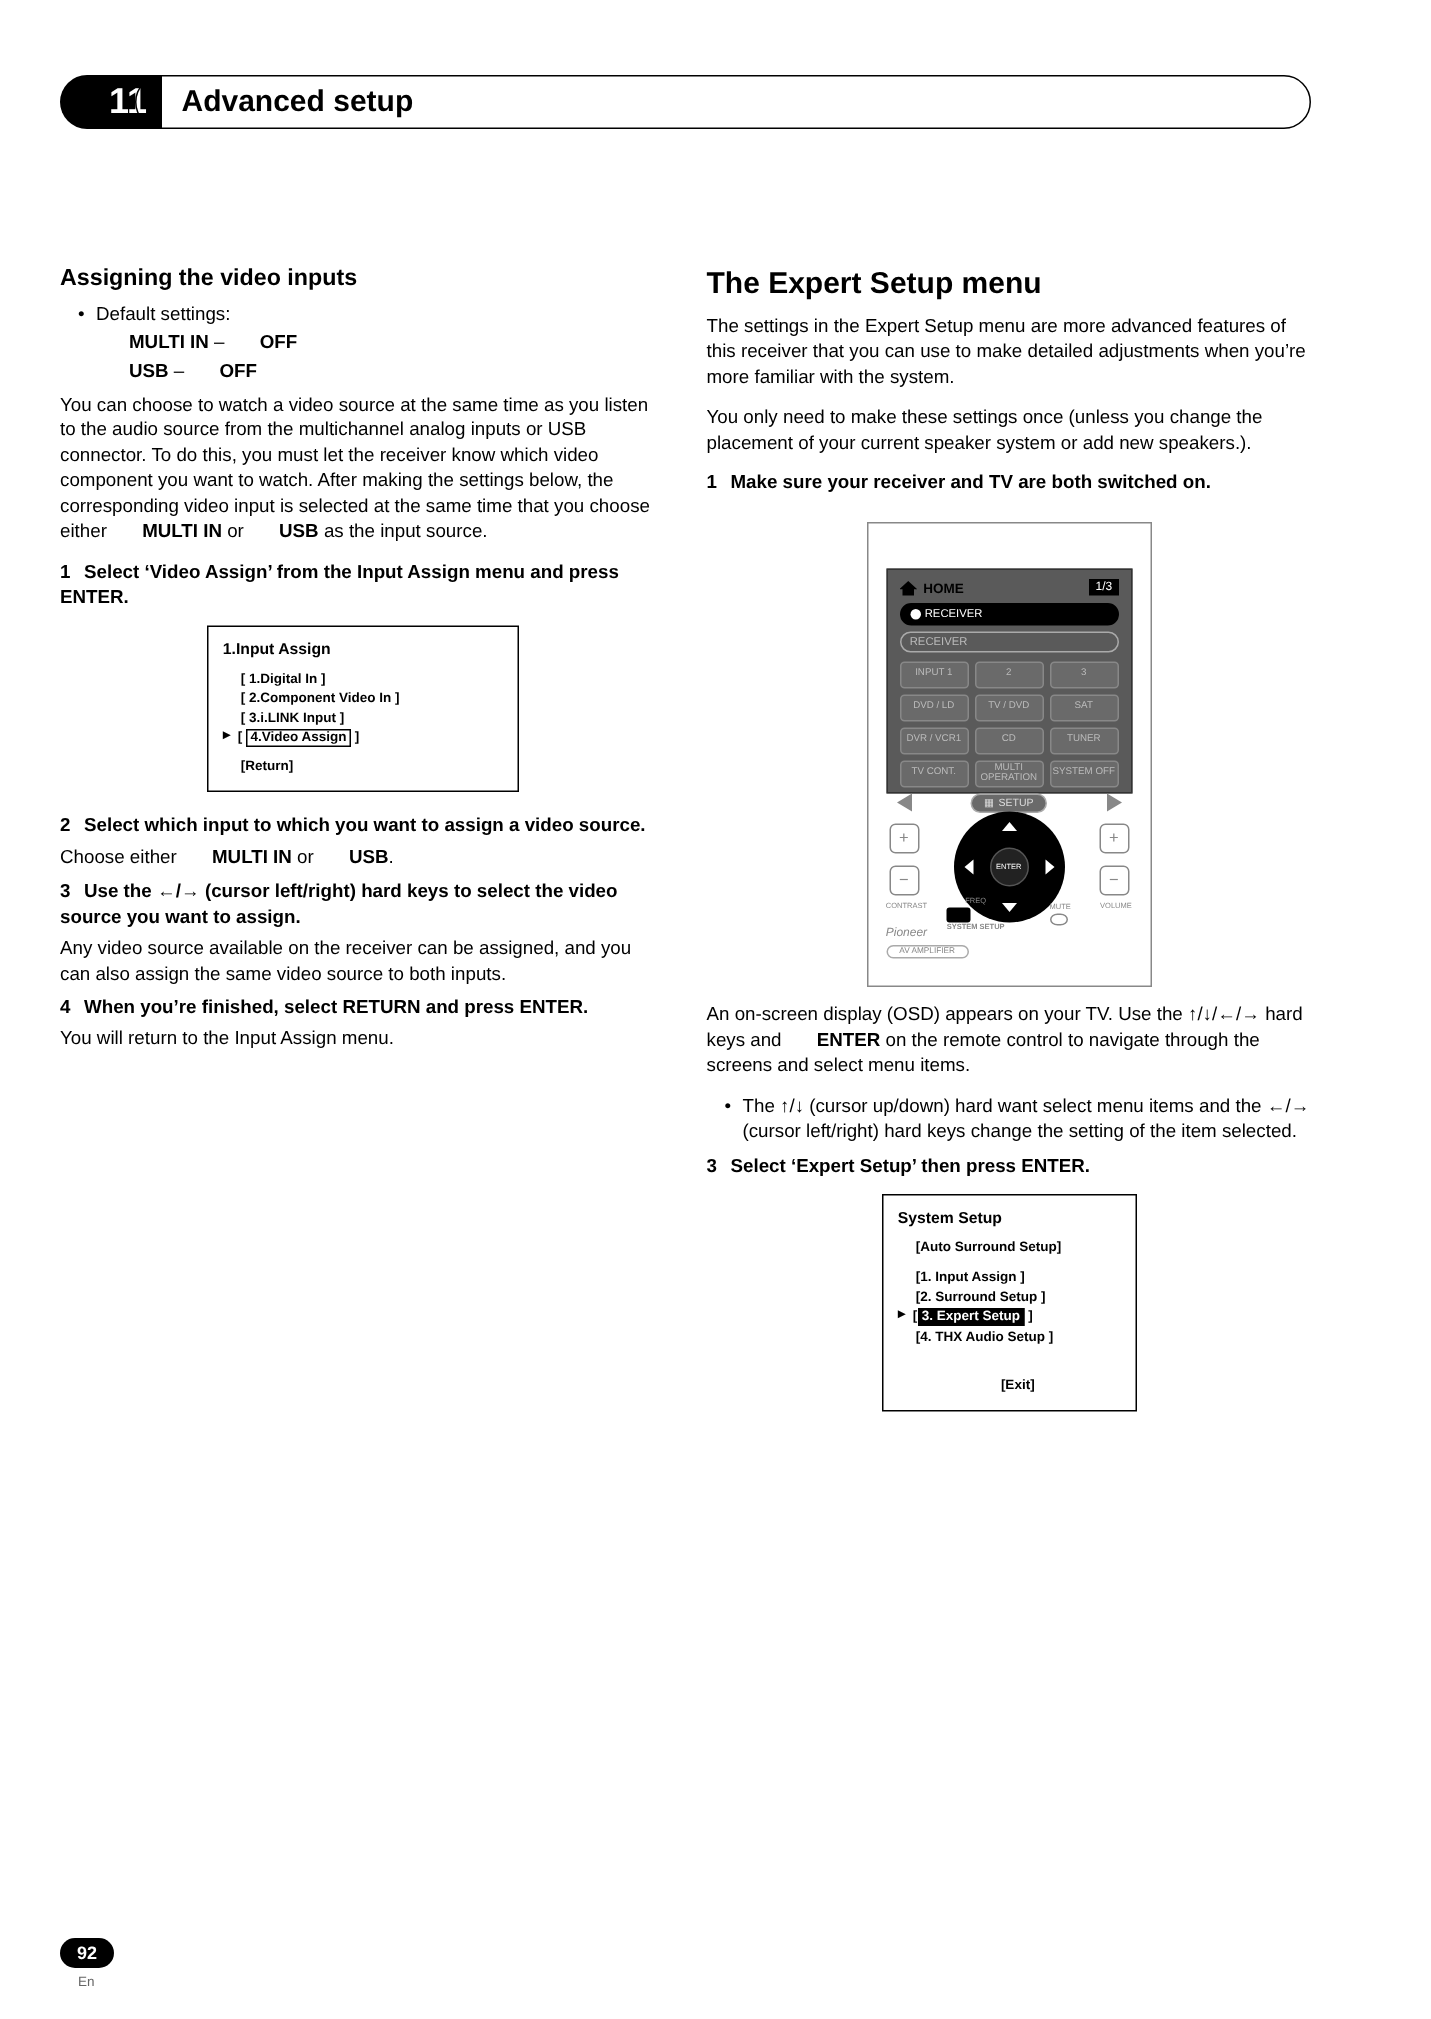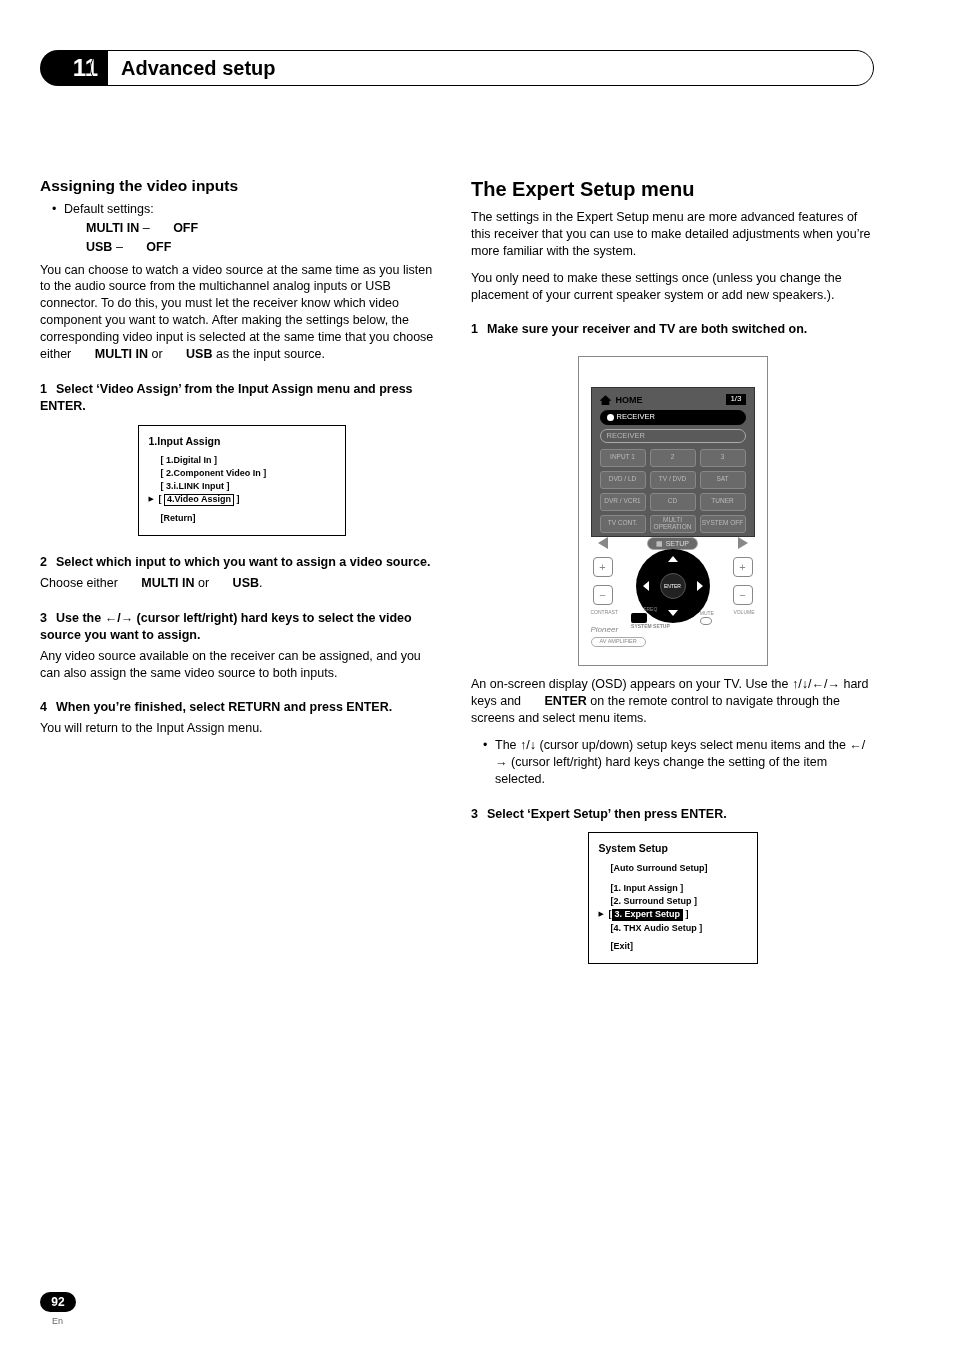--- a/index.html
+++ b/index.html
@@ -9,21 +9,21 @@
   .chapter-badge { background: #000; color: #fff; font-weight: 700; font-size: 24px; width: 68px; height: 36px; border-radius: 18px 0 0 18px; display: flex; align-items: center; justify-content: flex-end; padding-right: 10px; }
   .chapter-line { border: 1px solid #000; border-radius: 18px; height: 36px; flex: 1; display: flex; align-items: center; padding-left: 18px; font-size: 20px; font-weight: 700; margin-left: -18px; padding-left: 30px; }
   .columns { display: flex; gap: 28px; }
   .col { flex: 1; font-size: 12.5px; line-height: 1.35; }
   h2.section { font-size: 15.5px; font-weight: 700; margin: 0 0 4px 0; }
   h1.major { font-size: 20px; font-weight: 700; margin: 0 0 6px 0; }
   .bullet-row { display: flex; gap: 6px; padding-left: 12px; margin: 2px 0; }
   .bullet-dot { width: 6px; flex-shrink: 0; }
   .indent { padding-left: 26px; margin: 2px 0; }
   .para { margin: 6px 0 10px 0; }
-  .step { margin: 18px 0 4px 0; font-weight: 700; font-size: 12.5px; }
+  .step { margin: 6px 0 4px 0; font-weight: 700; font-size: 12.5px; }
   .step-num { display: inline-block; width: 16px; }
   .figure-box { border: 1px solid #000; width: 208px; margin: 10px auto 14px auto; padding: 8px 10px 10px 10px; font-size: 9px; font-family: Arial, sans-serif; }
   .figure-box .fb-title { font-weight: 700; font-size: 10.5px; margin-bottom: 6px; }
   .figure-box .fb-row { padding-left: 12px; margin: 1px 0; font-weight: 700; }
   .figure-box .fb-sel { display: inline-block; border: 1px solid #000; padding: 0 2px; line-height: 1.1; }
   .figure-box .fb-arrow { position: relative; }
   .figure-box .fb-arrow::before { content: "▶"; position: absolute; left: 0px; font-size: 7px; top: 1px; }
   .figure-box .fb-arrow .fb-row-inner { padding-left: 10px; }
   .remote-wrap { display: flex; justify-content: center; margin: 18px 0 10px 0; }
   .remote { border: 1px solid #888; width: 190px; padding: 30px 12px 10px 12px; position: relative; background: #fff; }
@@ -204,39 +204,39 @@
         </div>
       </div>
 
       <div class="para">
         <span>An on-screen display (OSD) appears on your TV. Use the </span><span>↑</span><span>/</span><span>↓</span><span>/</span><span>←</span><span>/</span><span>→</span><span> hard keys and </span><b>ENTER</b><span> on the remote control to navigate through the screens and select menu items.</span>
       </div>
 
       <div class="bullet-row">
         <div class="bullet-dot">•</div>
         <div>
-          <span>The </span><span>↑</span><span>/</span><span>↓</span><span> (cursor up/down) setup keys select menu items and the </span><span>←</span><span>/</span><span>→</span><span> (cursor left/right) hard keys change the setting of the item selected.</span>
+          <span>The </span><span>↑</span><span>/</span><span>↓</span><span> (cursor up/down) hard want select menu items and the </span><span>←</span><span>/</span><span>→</span><span> (cursor left/right) hard keys change the setting of the item selected.</span>
         </div>
       </div>
 
       <div class="step"><span class="step-num">3</span><span>Select ‘Expert Setup’ then press ENTER.</span></div>
 
       <div class="figure-box" style="width:170px;">
         <div class="fb-title">System Setup</div>
         <div class="fb-row">[Auto Surround Setup]</div>
         <div style="height:6px;"></div>
         <div class="fb-row">[1. Input Assign ]</div>
         <div class="fb-row">[2. Surround Setup ]</div>
         <div class="fb-arrow">
           <div class="fb-row-inner fb-row">
             <span>[</span><span class="fb-sel" style="background:#000;color:#fff;">3. Expert Setup</span><span> ]</span>
           </div>
         </div>
         <div class="fb-row">[4. THX Audio Setup ]</div>
-        <div class="fb-row" style="margin-top:6px;">[Exit]</div>
+        <div class="fb-row" style="margin-top:20px;text-align:center;">[Exit]</div>
       </div>
 
     </div>
   </div>
 
   <div class="page-num-badge">92</div>
   <div class="page-lang">En</div>
 </div>
 
 </body></html>

